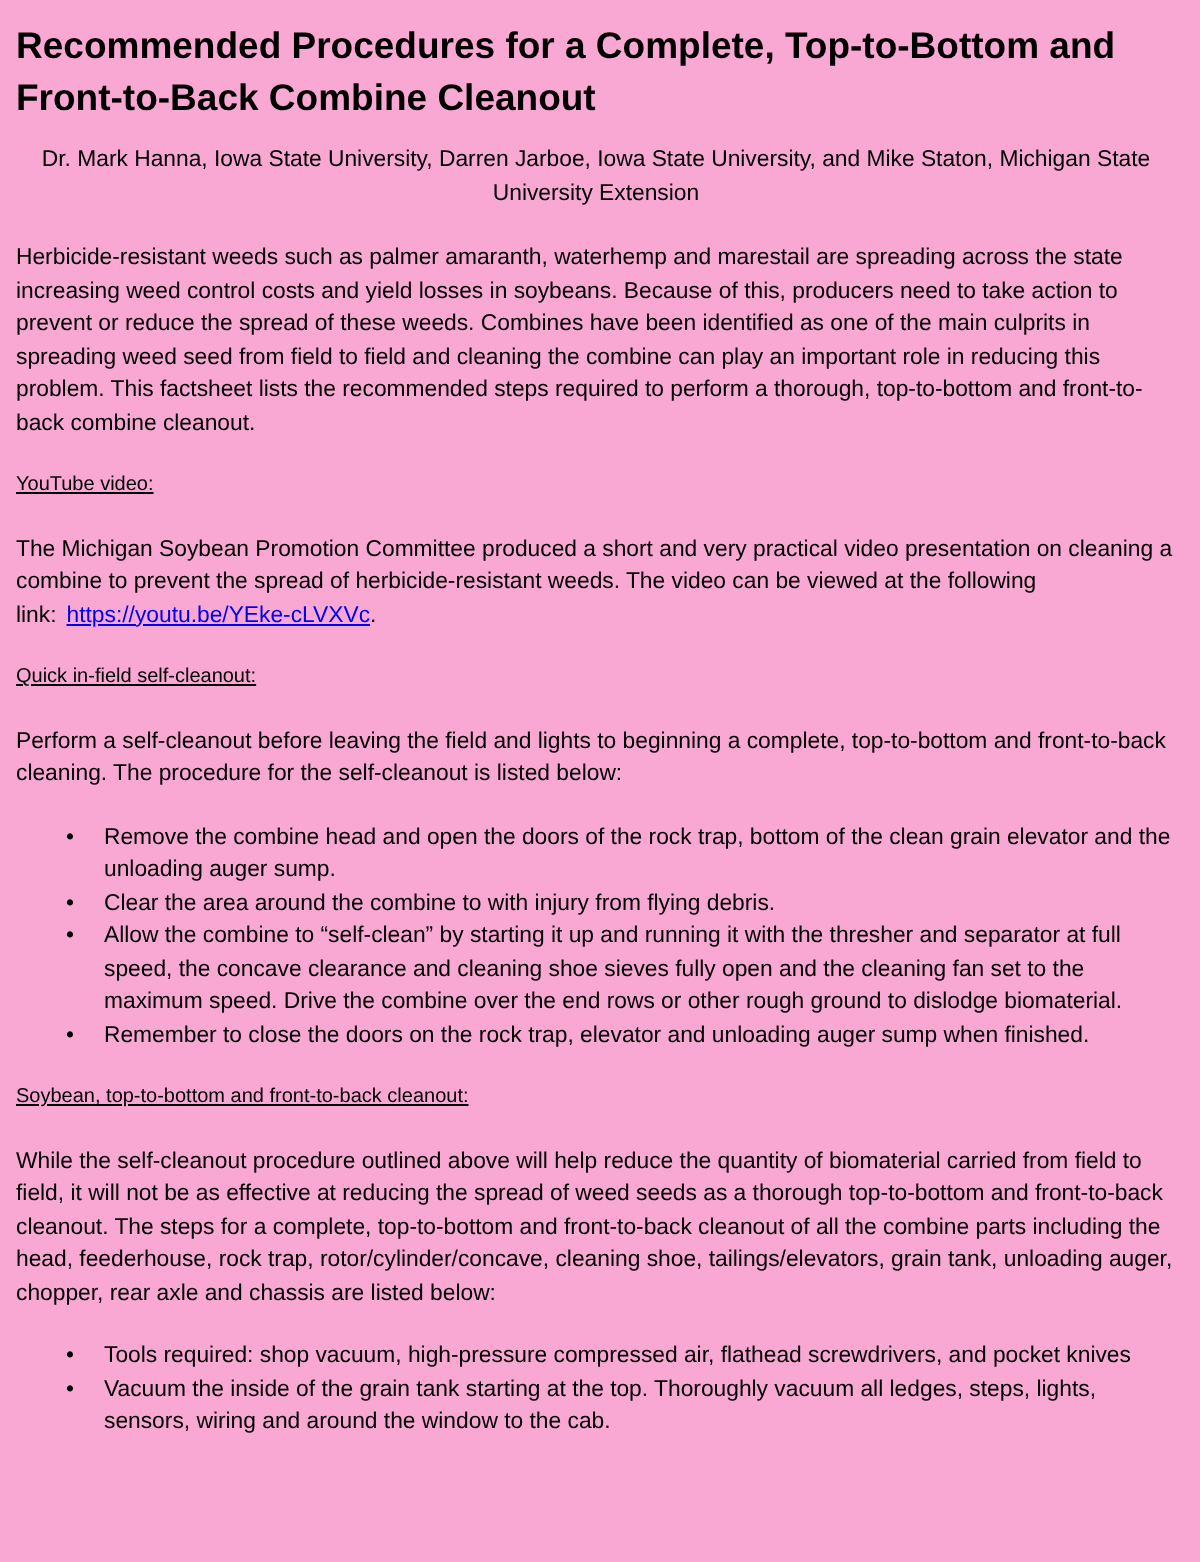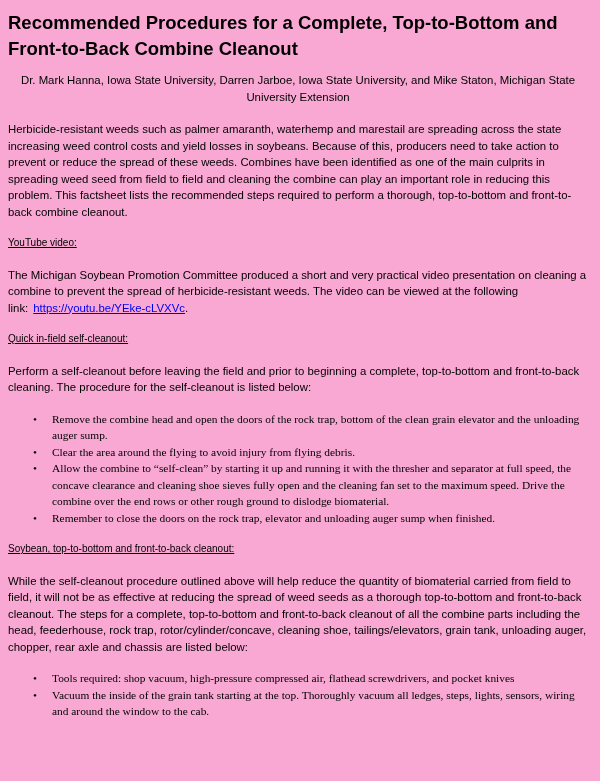--- a/index.html
+++ b/index.html
@@ -41,21 +41,20 @@
   }
   ul.bullet-list {
     margin: 0 0 15px 0;
     padding: 0;
     list-style: none;
   }
   ul.bullet-list li {
     position: relative;
     padding-left: 44px;
     margin: 0;
-    font-family: Liberation Serif, serif;
   }
   ul.bullet-list li::before {
     content: "\2022";
     position: absolute;
     left: 25px;
     top: 0;
   }
   a.doc-link {
     color: #0000ee;
     text-decoration: underline;
@@ -73,25 +72,25 @@
   <p class="authors">Dr. Mark Hanna, Iowa State University, Darren Jarboe, Iowa State University, and Mike Staton, Michigan State University Extension</p>
 
   <p class="para">Herbicide-resistant weeds such as palmer amaranth, waterhemp and marestail are spreading across the state increasing weed control costs and yield losses in soybeans. Because of this, producers need to take action to prevent or reduce the spread of these weeds. Combines have been identified as one of the main culprits in spreading weed seed from field to field and cleaning the combine can play an important role in reducing this problem. This factsheet lists the recommended steps required to perform a thorough, top-to-bottom and front-to-back combine cleanout.</p>
 
   <h2 class="section-heading">YouTube video:</h2>
 
   <p class="para"><span>The Michigan Soybean Promotion Committee produced a short and very practical video presentation on cleaning a combine to prevent the spread of herbicide-resistant weeds. The video can be viewed at the following link:</span><a class="doc-link" href="#">https://youtu.be/YEke-cLVXVc</a><span>.</span></p>
 
   <h2 class="section-heading">Quick in-field self-cleanout:</h2>
 
-  <p class="para">Perform a self-cleanout before leaving the field and prior to beginning a complete, top-to-bottom and front-to-back cleaning. The procedure for the self-cleanout is listed below:</p>
+  <p class="para">Perform a self-cleanout before leaving the field and lights to beginning a complete, top-to-bottom and front-to-back cleaning. The procedure for the self-cleanout is listed below:</p>
 
   <ul class="bullet-list">
     <li>Remove the combine head and open the doors of the rock trap, bottom of the clean grain elevator and the unloading auger sump.</li>
-    <li>Clear the area around the flying to avoid injury from flying debris.</li>
+    <li>Clear the area around the combine to with injury from flying debris.</li>
     <li>Allow the combine to “self-clean” by starting it up and running it with the thresher and separator at full speed, the concave clearance and cleaning shoe sieves fully open and the cleaning fan set to the maximum speed. Drive the combine over the end rows or other rough ground to dislodge biomaterial.</li>
     <li>Remember to close the doors on the rock trap, elevator and unloading auger sump when finished.</li>
   </ul>
 
   <h2 class="section-heading">Soybean, top-to-bottom and front-to-back cleanout:</h2>
 
   <p class="para">While the self-cleanout procedure outlined above will help reduce the quantity of biomaterial carried from field to field, it will not be as effective at reducing the spread of weed seeds as a thorough top-to-bottom and front-to-back cleanout. The steps for a complete, top-to-bottom and front-to-back cleanout of all the combine parts including the head, feederhouse, rock trap, rotor/cylinder/concave, cleaning shoe, tailings/elevators, grain tank, unloading auger, chopper, rear axle and chassis are listed below:</p>
 
   <ul class="bullet-list">
     <li>Tools required: shop vacuum, high-pressure compressed air, flathead screwdrivers, and pocket knives</li>

